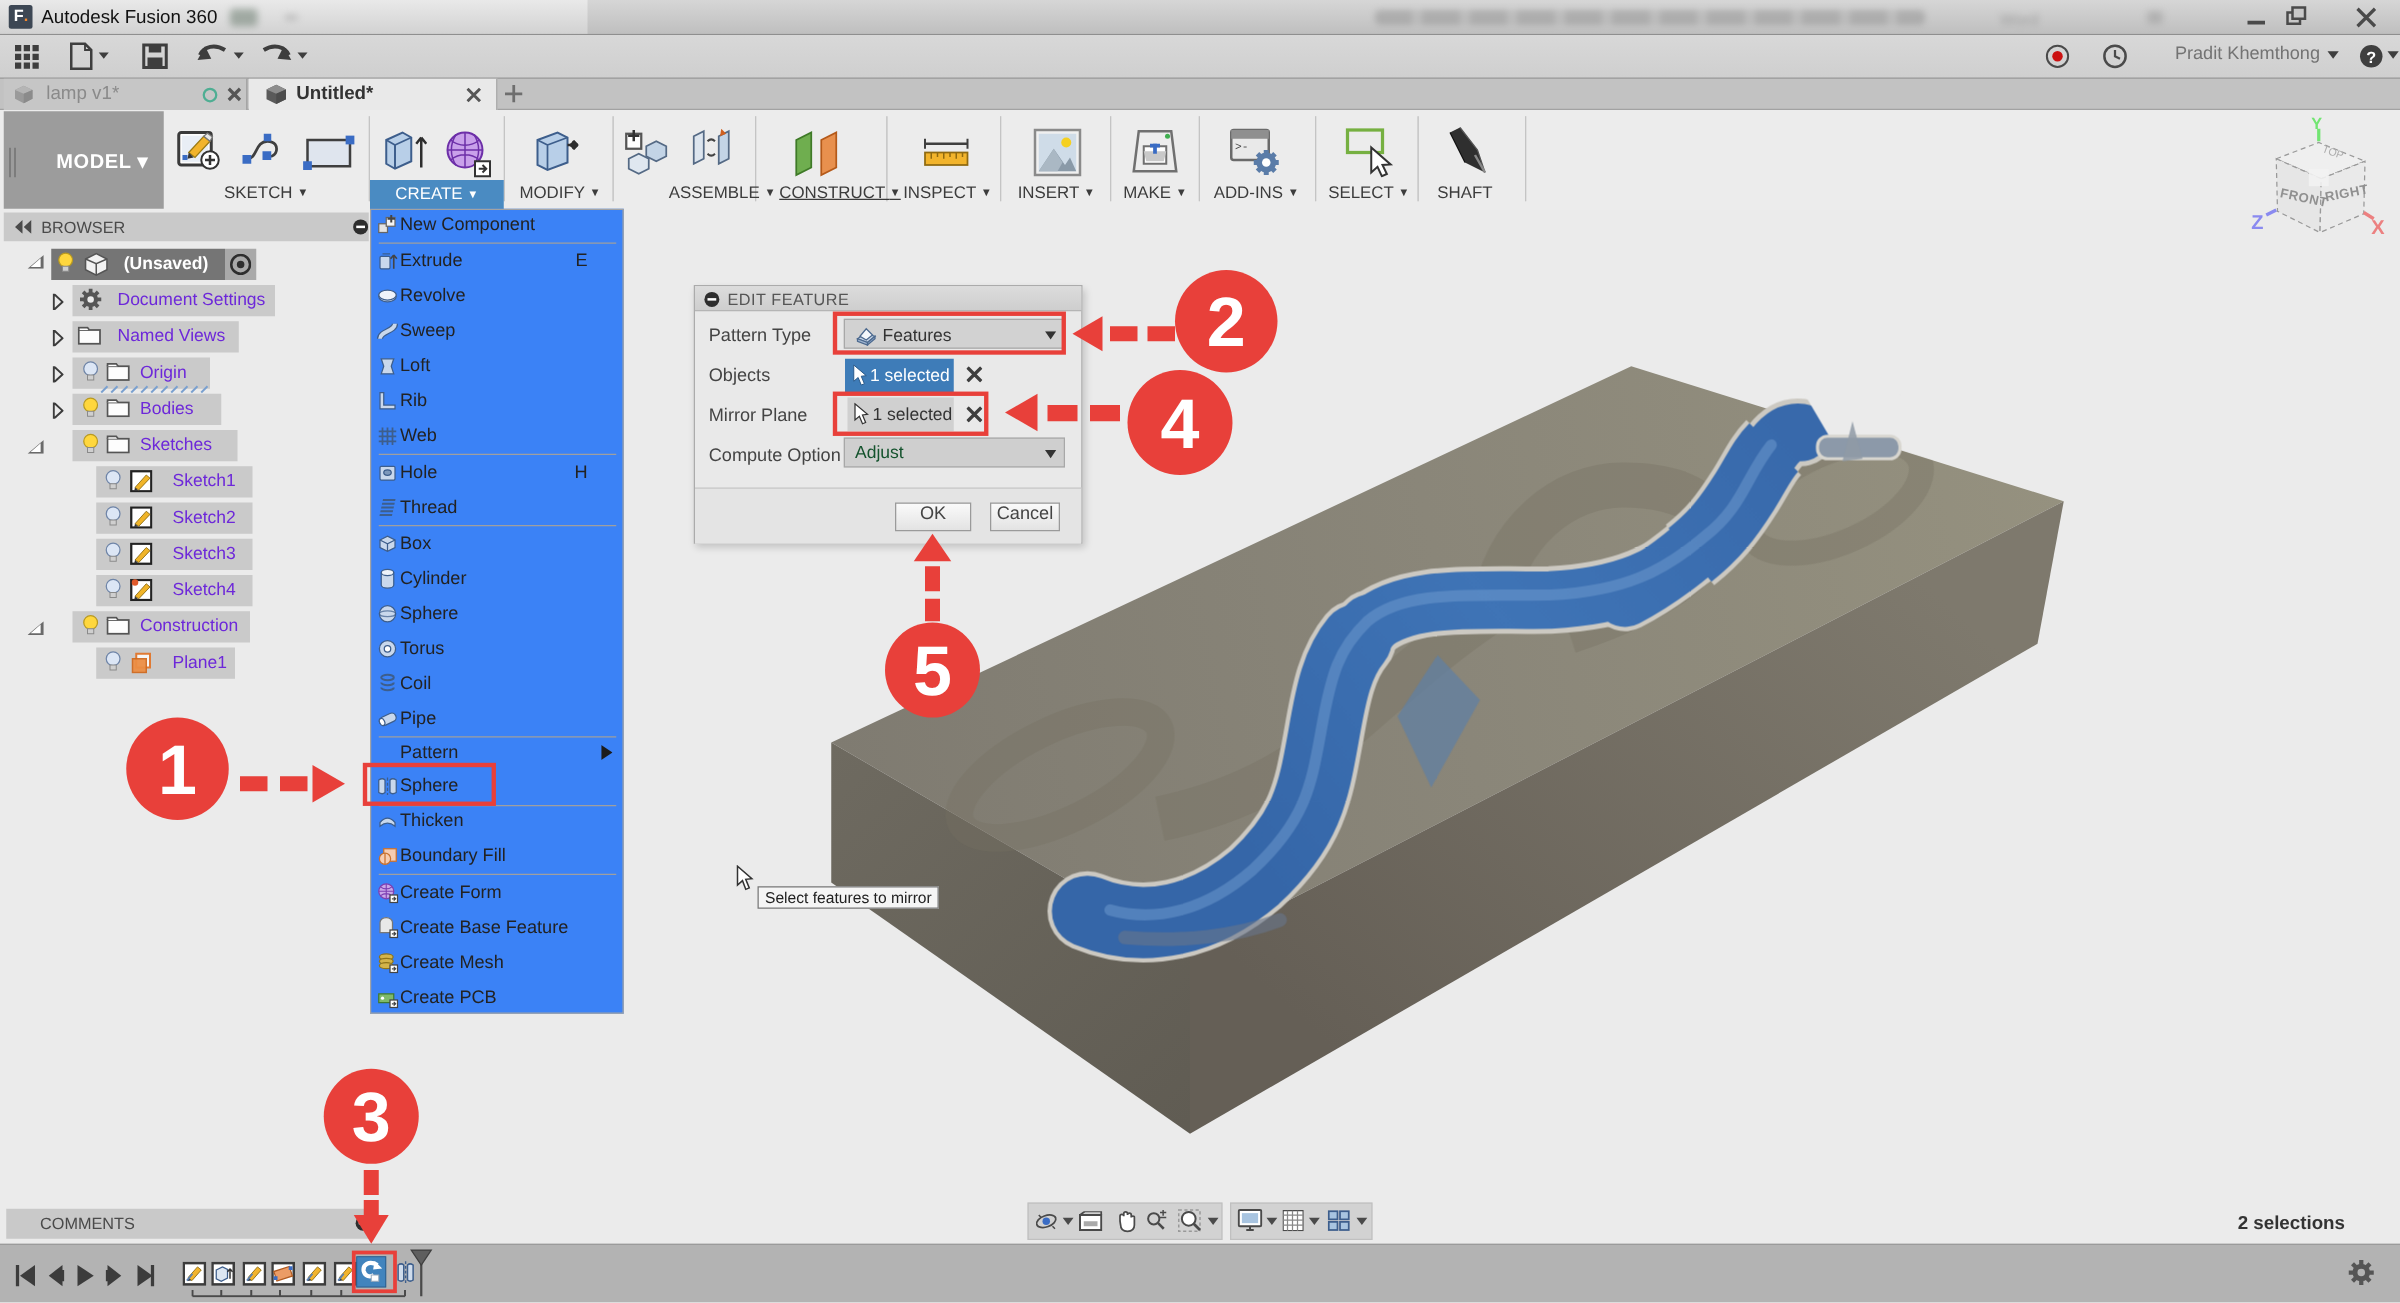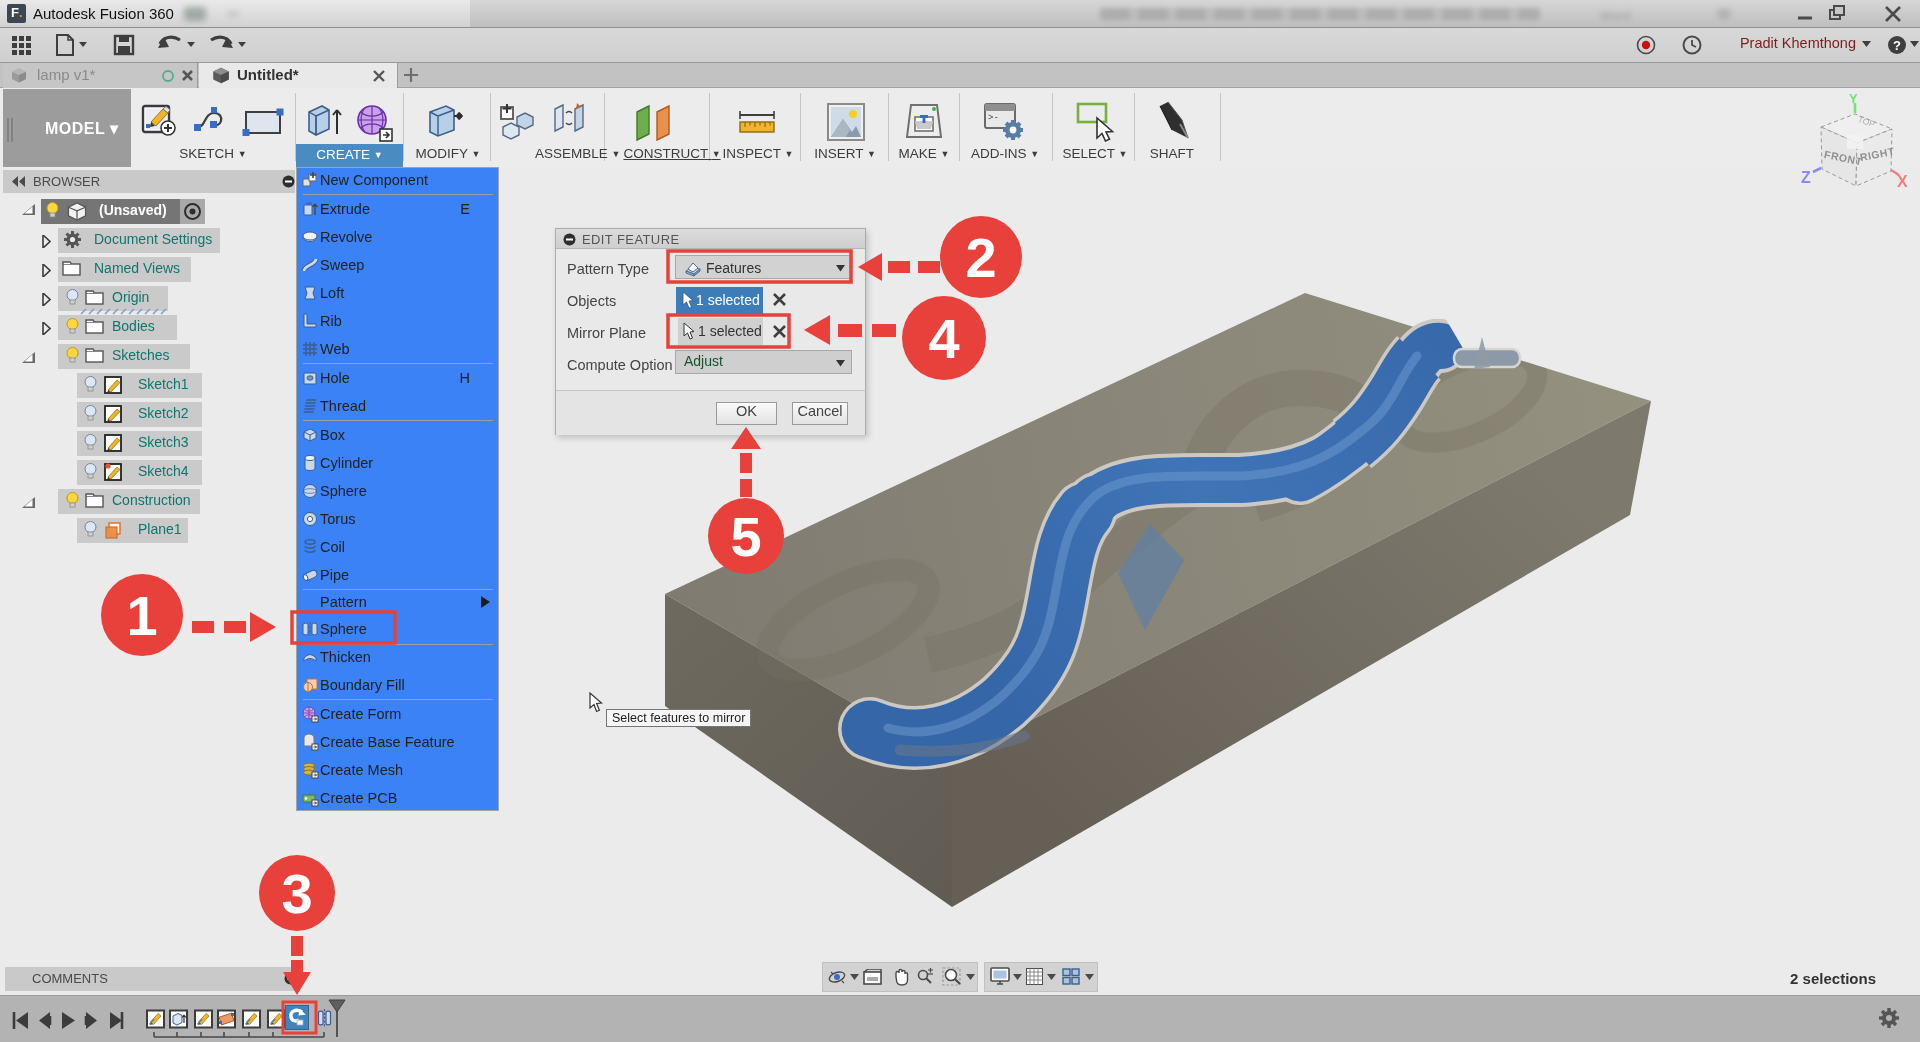--- a/index.html
+++ b/index.html
@@ -13,21 +13,21 @@
   #titlehl { left:0; top:0; width:470px; height:27px; background:linear-gradient(#e9e9e9,#d2d2d2); }
   #applogo { left:7px; top:4px; width:19px; height:19px; background:#3d4754; border-radius:2px;
     color:#fff; font-weight:bold; font-size:13px; text-align:left; padding-left:4px; line-height:18px; }
   #applogo b { color:#f6882d; }
   #apptitle { left:33px; top:5px; font-size:15px; color:#111; }
   .blur1 { filter:blur(3px); opacity:.55; }
   .blur2 { filter:blur(2.5px); opacity:.5; }
 
   
   #toolbar { left:0; top:28px; width:1920px; height:34px; background:linear-gradient(#d8d8d8,#cfcfcf); }
-  #username { right:64px; top:35px; font-size:14.5px; color:#7f1d1d; }
+  #username { right:64px; top:35px; font-size:14.5px; color:#737373; }
 
   
   #tabbar { left:0; top:62px; width:1920px; height:26px; background:#c2c2c2; border-top:1px solid #989898; border-bottom:1px solid #a2a2a2;}
   .tab { height:25px; }
   #tab1 { left:3px; top:63px; width:195px; background:#c6c6c6; border-right:1px solid #9b9b9b; }
   #tab2 { left:199px; top:63px; width:199px; background:#e9e9e9; border-right:1px solid #9b9b9b; }
   #tab1 .tname { color:#8a8a8a; font-size:15px; }
   #tab2 .tname { color:#333; font-size:15px; font-weight:bold; }
 
   
@@ -38,21 +38,21 @@
   .rlabel { top:146px; font-size:13.5px; color:#3c3c3c; text-align:center; white-space:nowrap; }
   .rlabel small { font-size:9px; vertical-align:1px; color:#3c3c3c;}
   #createlbl { left:296px; top:144px; width:107px; height:24px; background:#4a8bc2; color:#fff;
      font-size:13.5px; text-align:center; line-height:22px; }
   #createlbl small { font-size:9px; vertical-align:1px; color:#fff;}
 
   
   #browserhdr { left:3px; top:170px; width:292px; height:23px; background:#c9c9c9; font-size:13px; color:#4a4a4a; }
   .treerow { height:29px; }
   .pill { position:absolute; top:2px; height:25px; background:rgba(199,199,199,.92); }
-  .tritem { font-size:14px; color:#0f766e; position:absolute; top:5px; }
+  .tritem { font-size:14px; color:#6d28d9; position:absolute; top:5px; }
 
   
   #createmenu { left:296px; top:167px; width:203px; height:644px; background:#3b82f6; border:1px solid #a3a3a3; }
   .mi { position:absolute; left:0; width:100%; height:28px; }
   .mi .t { position:absolute; left:23px; top:6px; font-size:14.5px; color:#222; }
   .mi .k { position:absolute; right:28px; top:6px; font-size:14.5px; color:#222; }
   .msep { position:absolute; left:6px; width:190px; height:1px; background:#9f9f9f; }
 
   
   #dialog { left:555px; top:228px; width:311px; height:207px; background:#e9e9e9; border:1px solid #ababab; box-shadow:2px 3px 6px rgba(0,0,0,.18); }

